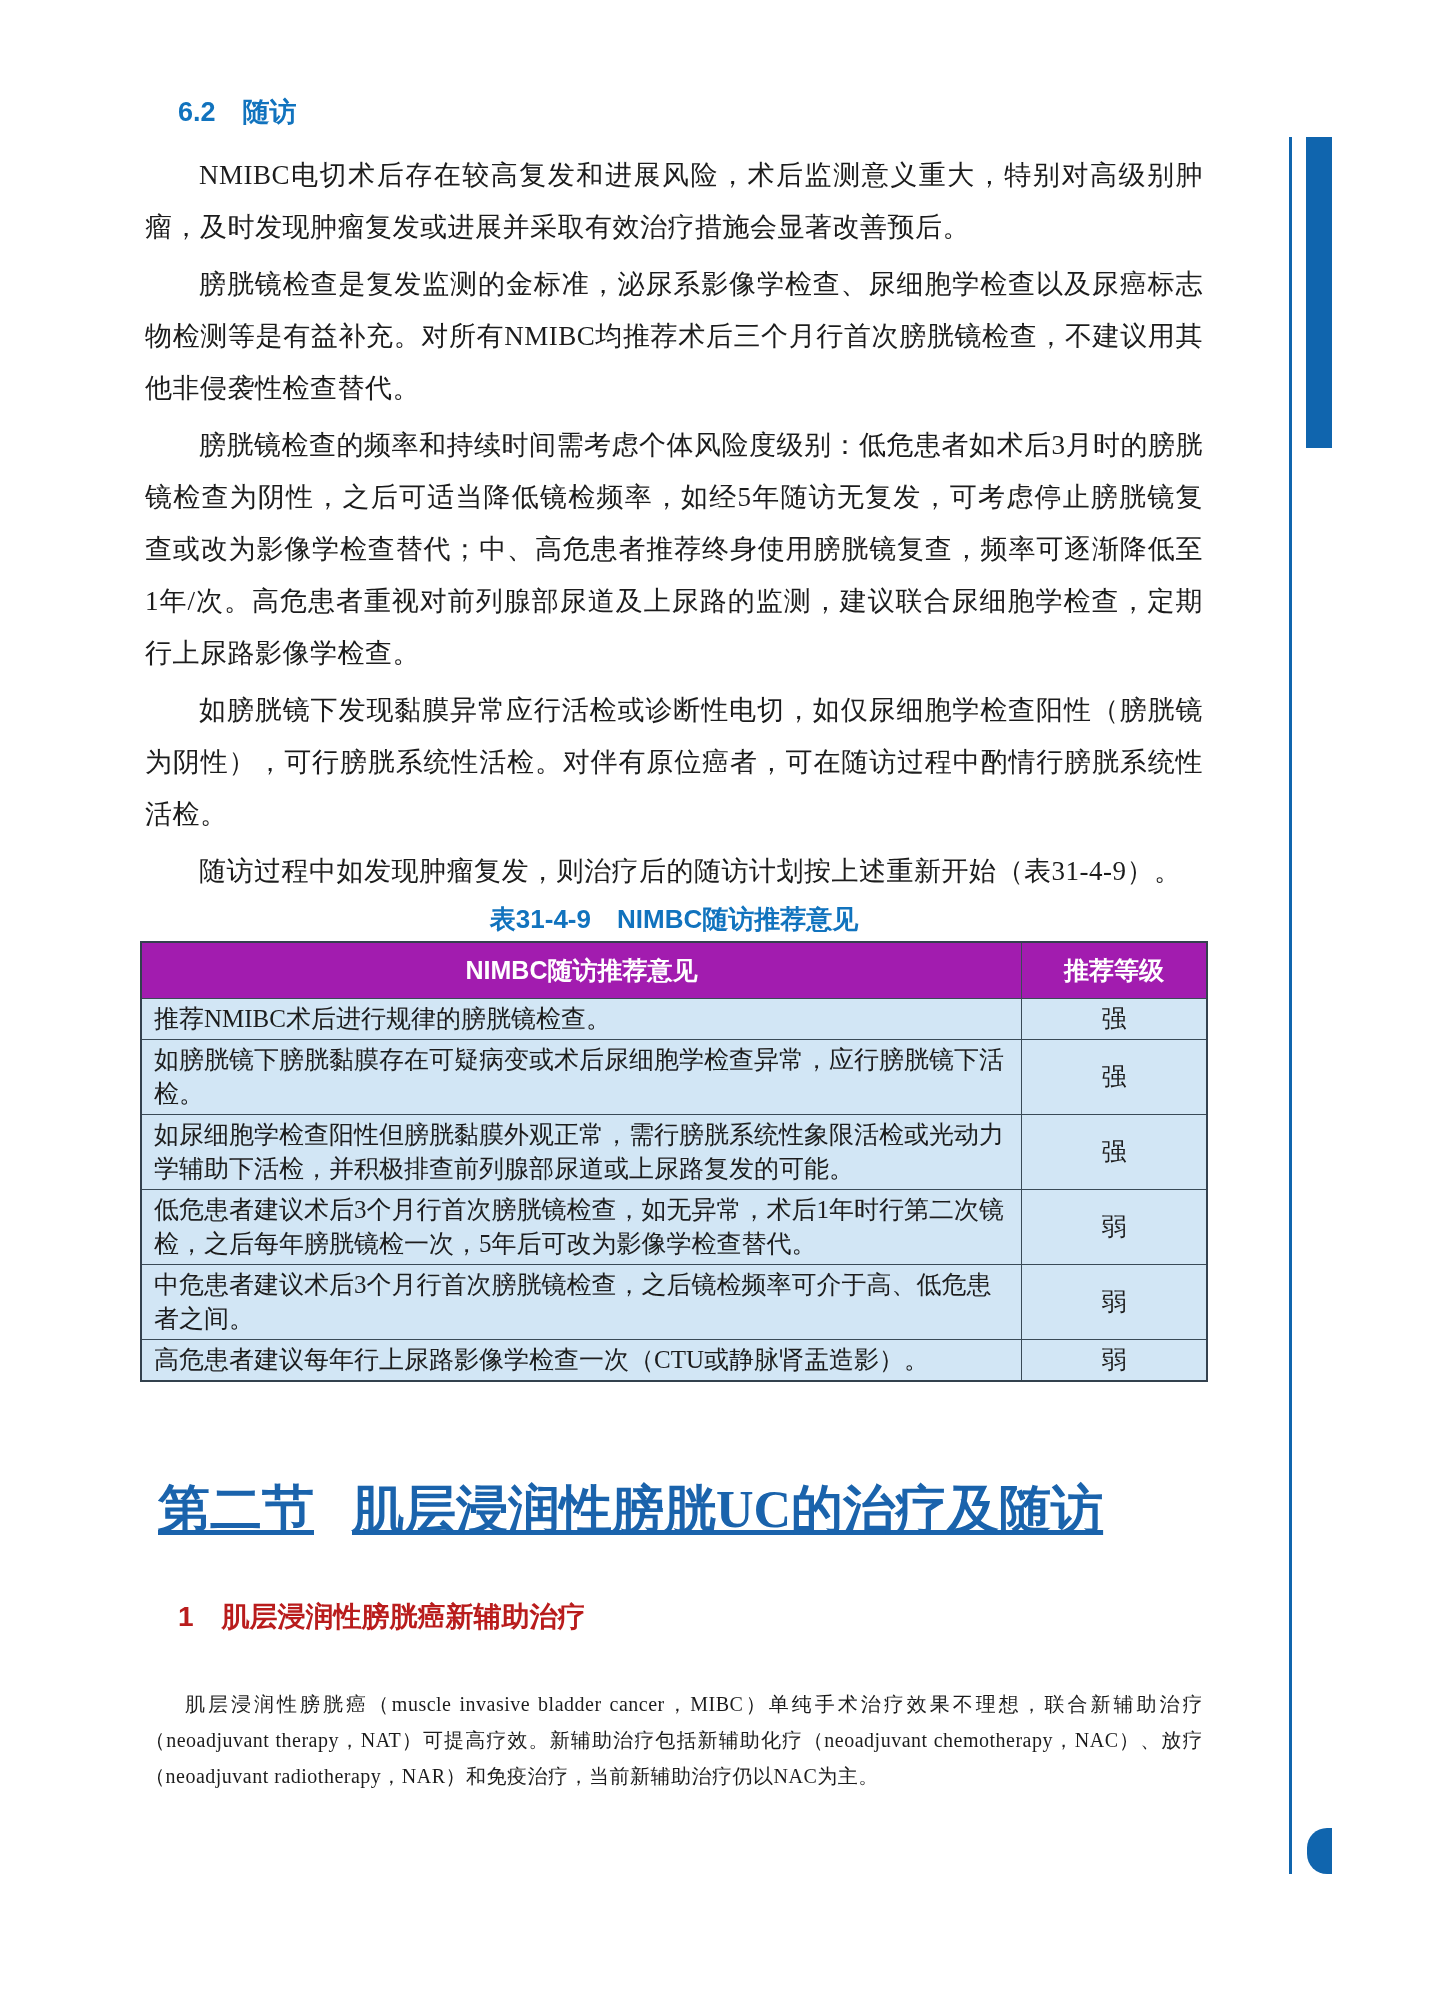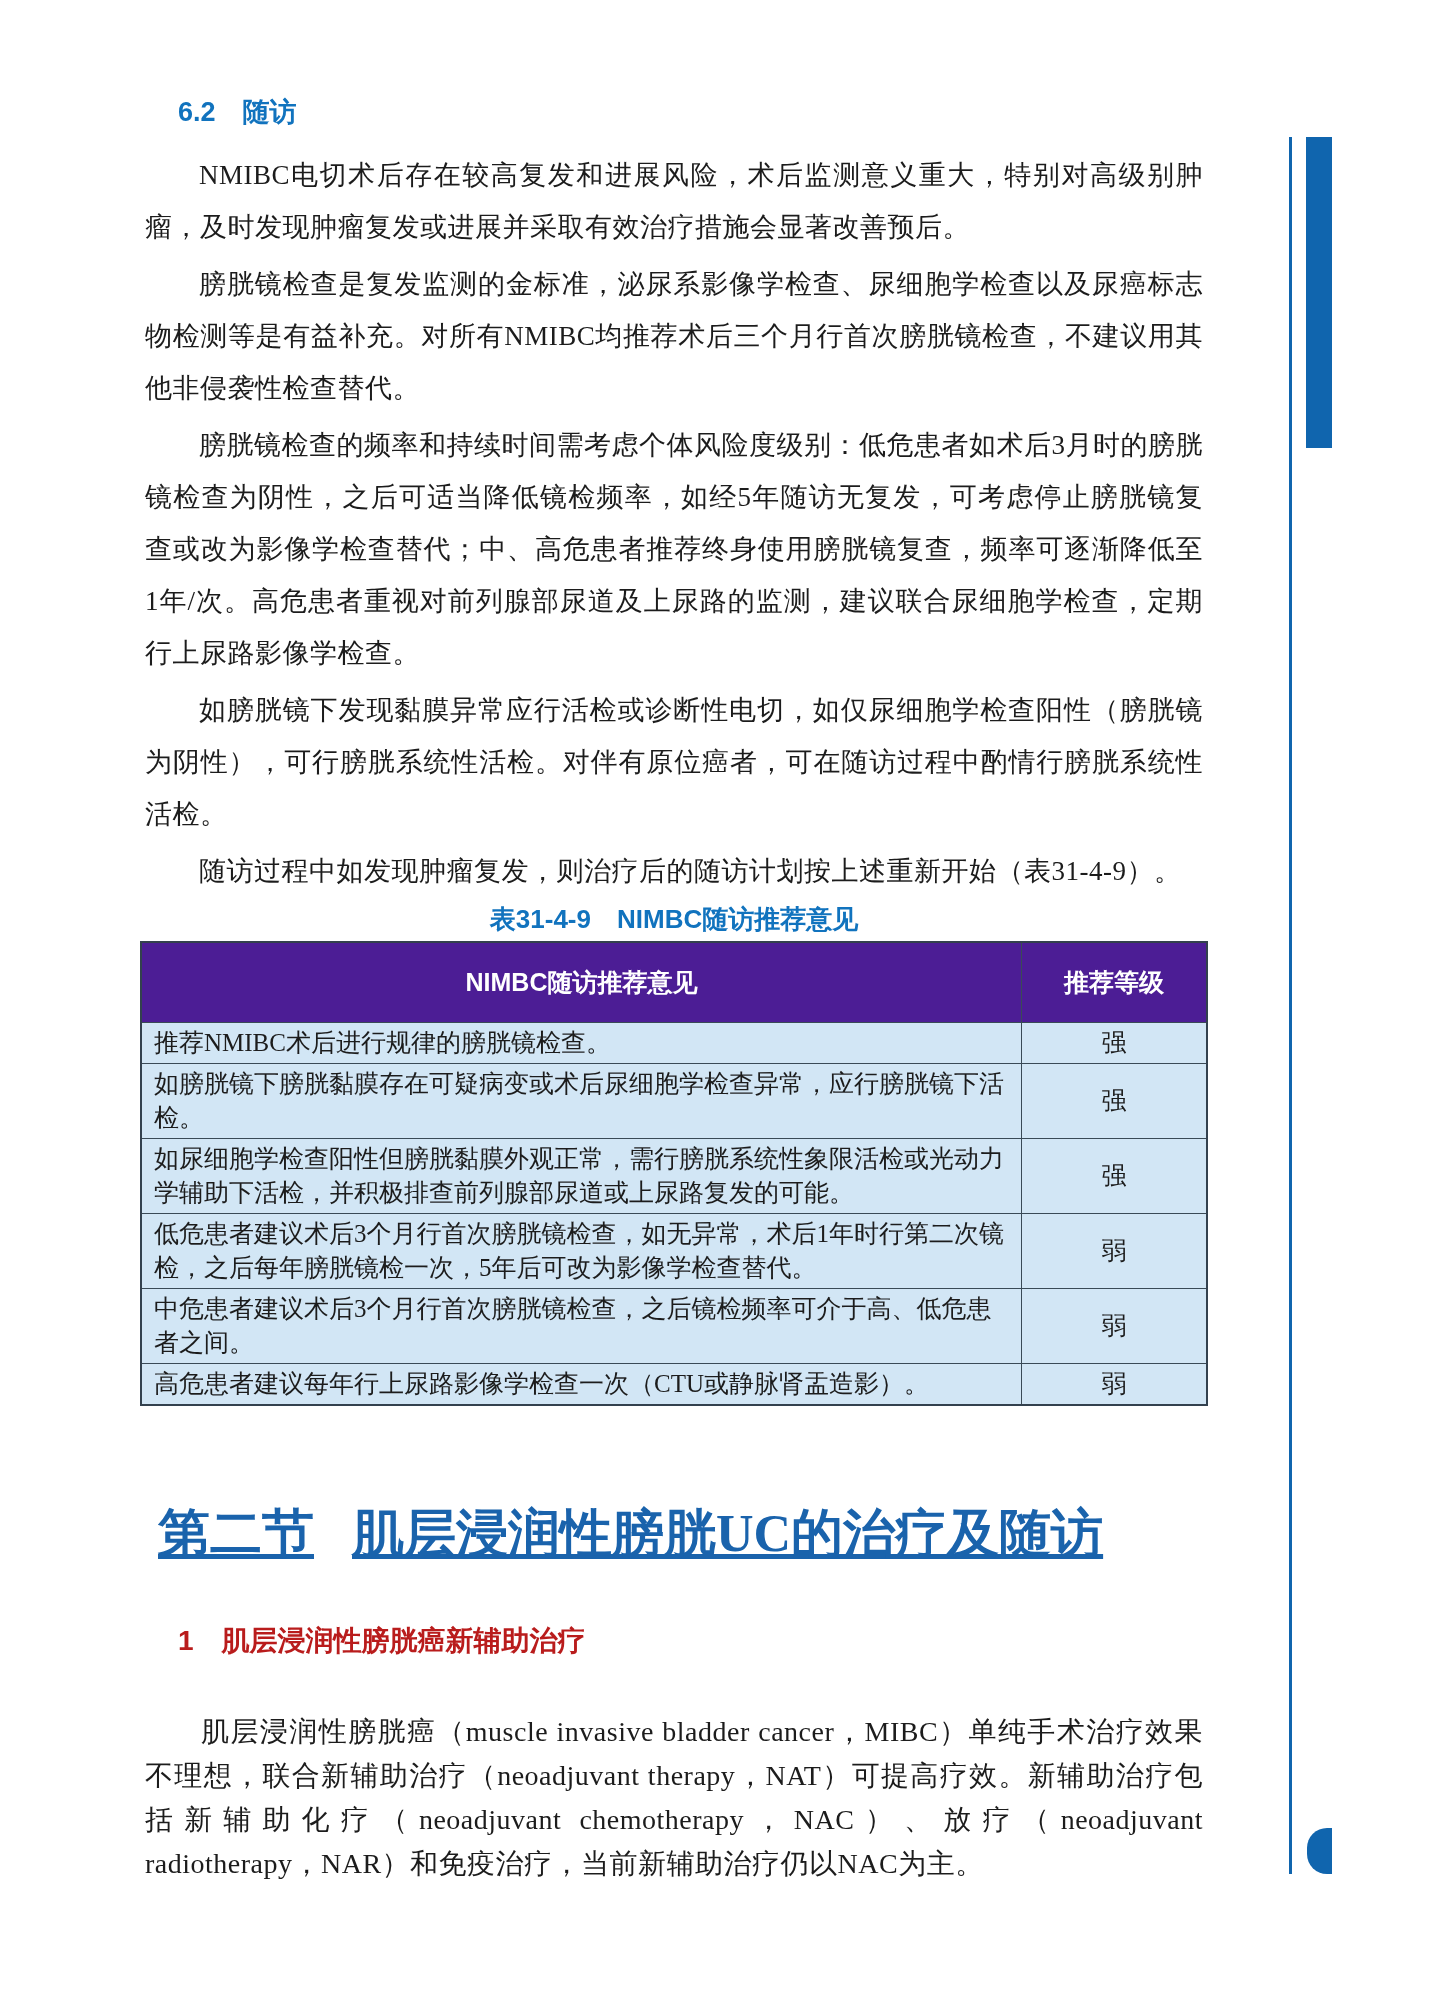--- a/index.html
+++ b/index.html
@@ -43,26 +43,26 @@
     border-collapse:collapse;
     border:2px solid #33414e;
   }
   table.rec th,table.rec td{
     border:1px solid #3a4document3;
   }
   table.rec th,table.rec td{
     border:1px solid #3a4a56;
   }
   table.rec th{
-    background:#4c1d95;
+    background:#a21caf;
     color:#ffffff;
     font-family:"Liberation Sans","DejaVu Sans",sans-serif;
     font-weight:bold;
     font-size:25px;
-    padding:23px 8px;
+    padding:11px 8px;
     text-align:center;
     margin-left:12px;
   }
   table.rec td{
     background:#d2e6f5;
     font-size:25px;line-height:34px;
     padding:3px 12px;
     text-align:left;
   }
   table.rec td.grade{
@@ -80,21 +80,21 @@
   .sec2 .gap{display:inline-block;width:38px;}
   .h-sub1{
     margin:66px 0 0 38px;
     font-family:"Liberation Sans","DejaVu Sans",sans-serif;
     font-weight:bold;
     font-size:28px;line-height:34px;
     color:#b91c1c;
   }
   p.body.last{
     margin-top:52px;
-    font-size:28px;line-height:44px;
+    font-size:20px;line-height:36px;
   }
   
   .side-rule{
     position:absolute;
     left:1289px;top:137px;
     width:3px;height:1737px;
     background:#1065ae;
   }
   .side-tab{
     position:absolute;

